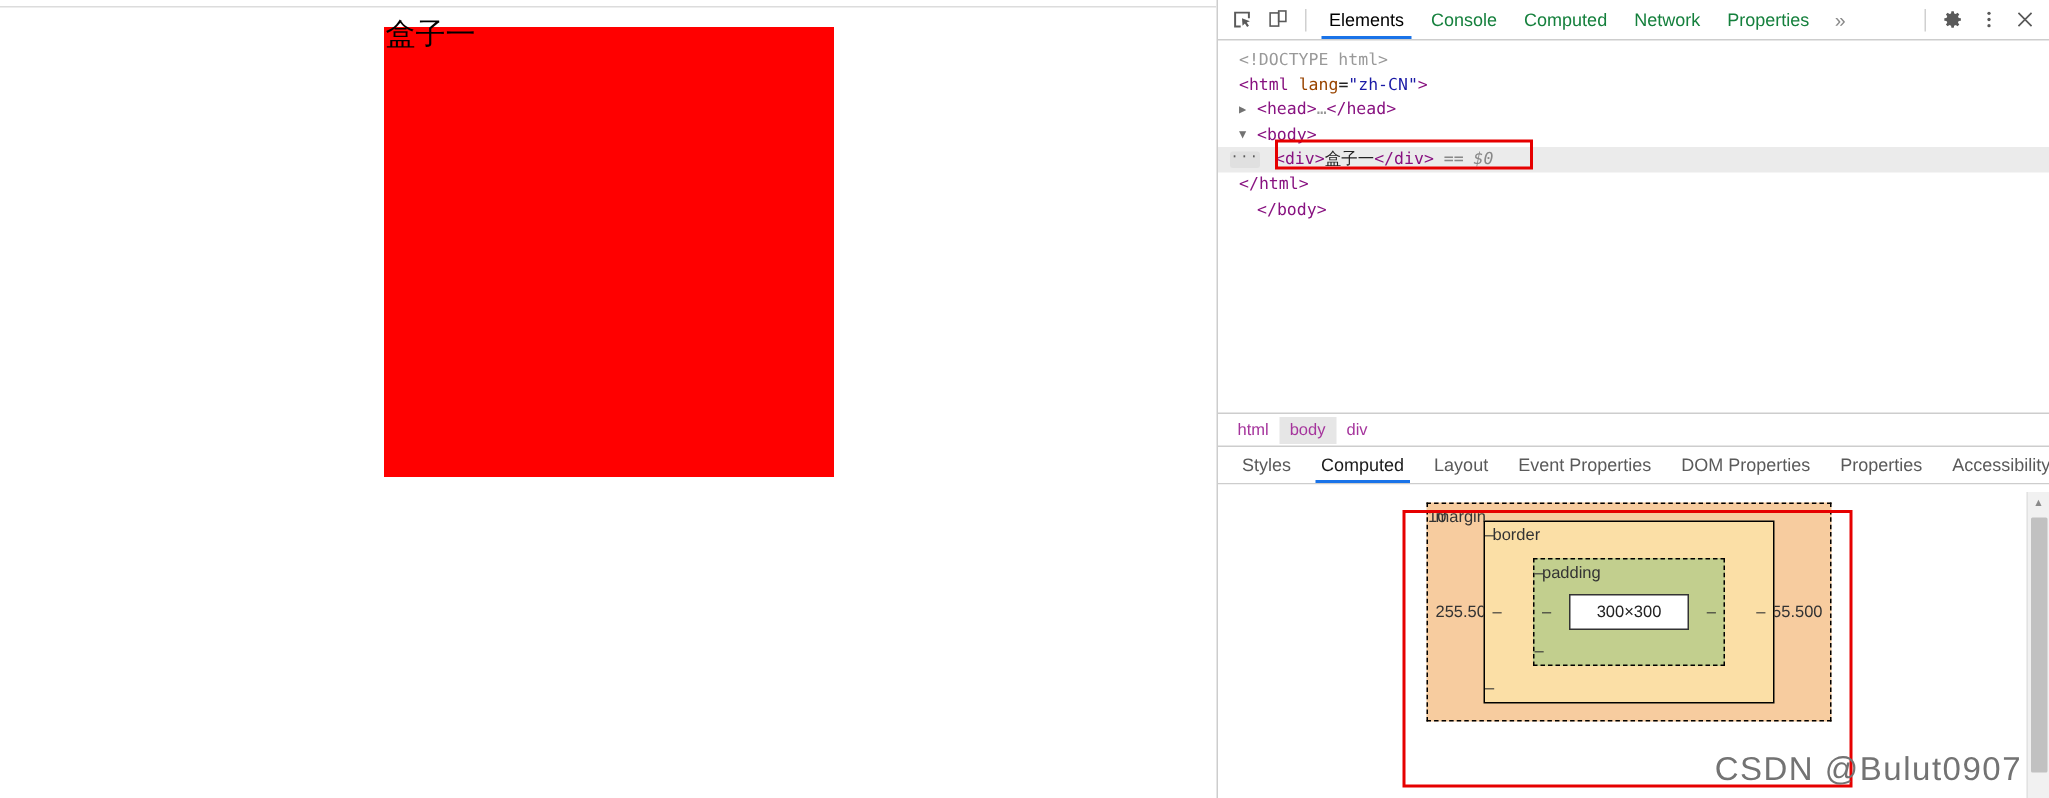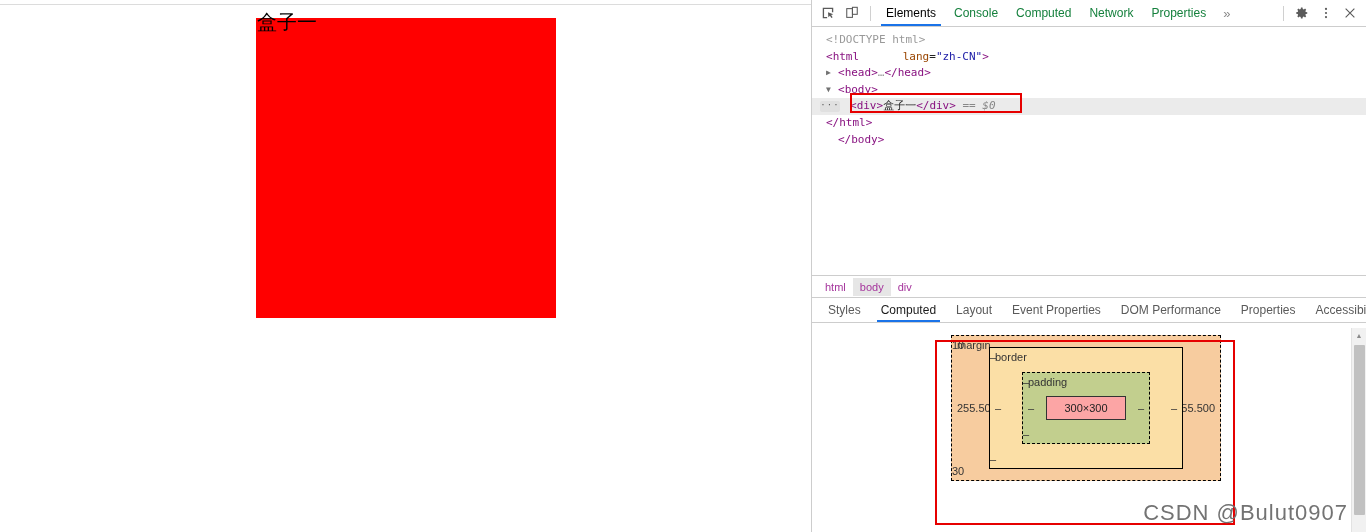--- a/index.html
+++ b/index.html
@@ -125,21 +125,21 @@
   .dom-line {
     position: relative;
     height: 16.6px;
     white-space: nowrap;
     padding-left: 14px;
   }
   .dom-line.selected {
     background: #ebebeb;
   }
   .tag    { color: #881280; }
-  .attr   { color: #994500; margin-left: 37px; }
+  .attr   { color: #994500; }
   .val    { color: #1a1aa6; }
   .punct  { color: #881280; }
   .doctype{ color: #999999; }
   .txt    { color: #222222; }
   .dollar { color: #888888; font-style: italic; }
   .tri {
     position: absolute;
     left: 16px;
     color: #727272;
     font-size: 8px;
@@ -253,21 +253,21 @@
   }
   #bm-padding {
     width: 128px;
     height: 72px;
     background: #c2cf8e;
     border: 1px dashed #000000;
   }
   #bm-content {
     width: 80px;
     height: 24px;
-    background: #fca5a5;
+    background: #ffffff;
     border: 1px solid #333333;
     font-family: "Liberation Sans", sans-serif;
     font-size: 11px;
     color: #222222;
   }
   .bm-name {
     position: absolute;
     left: 5px;
     top: 3px;
     font-family: "Liberation Sans", sans-serif;
@@ -426,31 +426,30 @@
     <div class="crumb">html</div>
     <div class="crumb active">body</div>
     <div class="crumb">div</div>
   </div>
 
   <div id="subtabs">
     <div class="subtab">Styles</div>
     <div class="subtab active">Computed</div>
     <div class="subtab">Layout</div>
     <div class="subtab">Event Properties</div>
-    <div class="subtab">DOM Performance</div>
+    <div class="subtab">DOM Properties</div>
     <div class="subtab">Properties</div>
     <div class="subtab">Accessibility</div>
   </div>
 
   <div id="computed-pane">
     <div id="boxmodel-wrap">
       <div id="bm-margin" class="bm-layer">
         <span class="bm-name">margin</span>
         <span class="bm-top">10</span>
-        <span class="bm-bottom">30</span>
         <span class="bm-left">255.500</span>
         <span class="bm-right">255.500</span>
 
         <div id="bm-border" class="bm-layer">
           <span class="bm-name">border</span>
           <span class="bm-top">–</span>
           <span class="bm-bottom">–</span>
           <span class="bm-left">–</span>
           <span class="bm-right">–</span>
 

